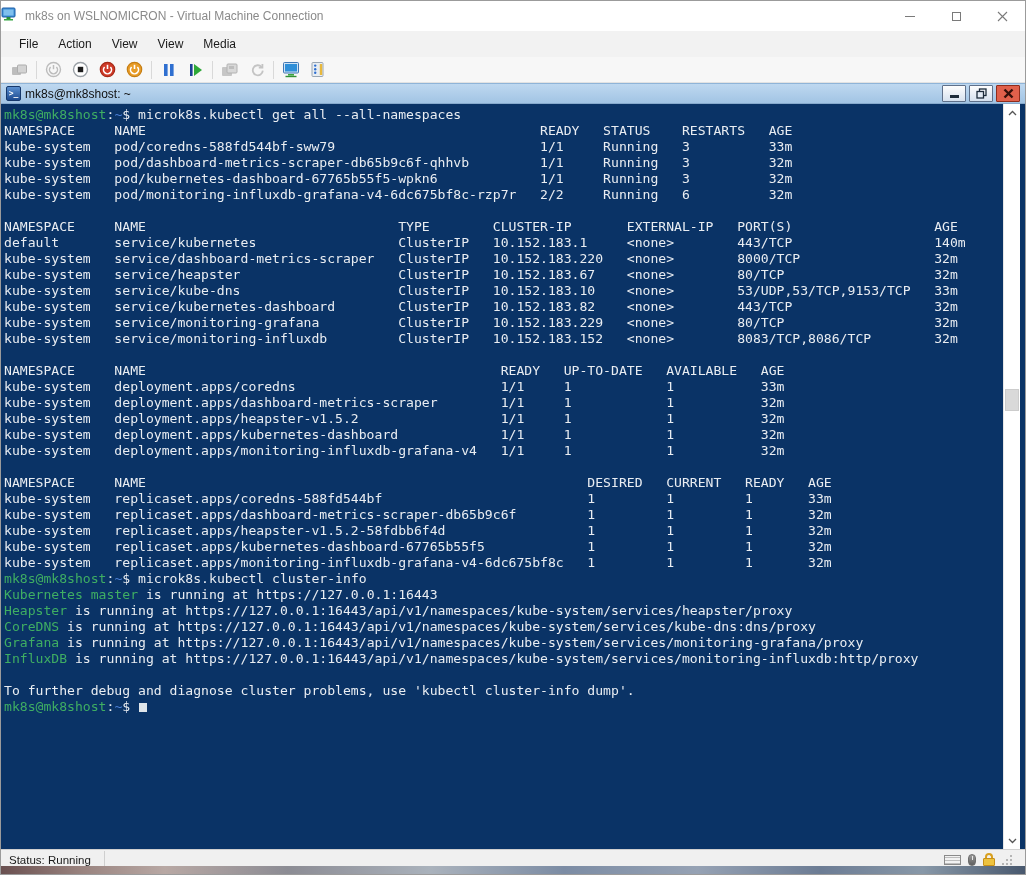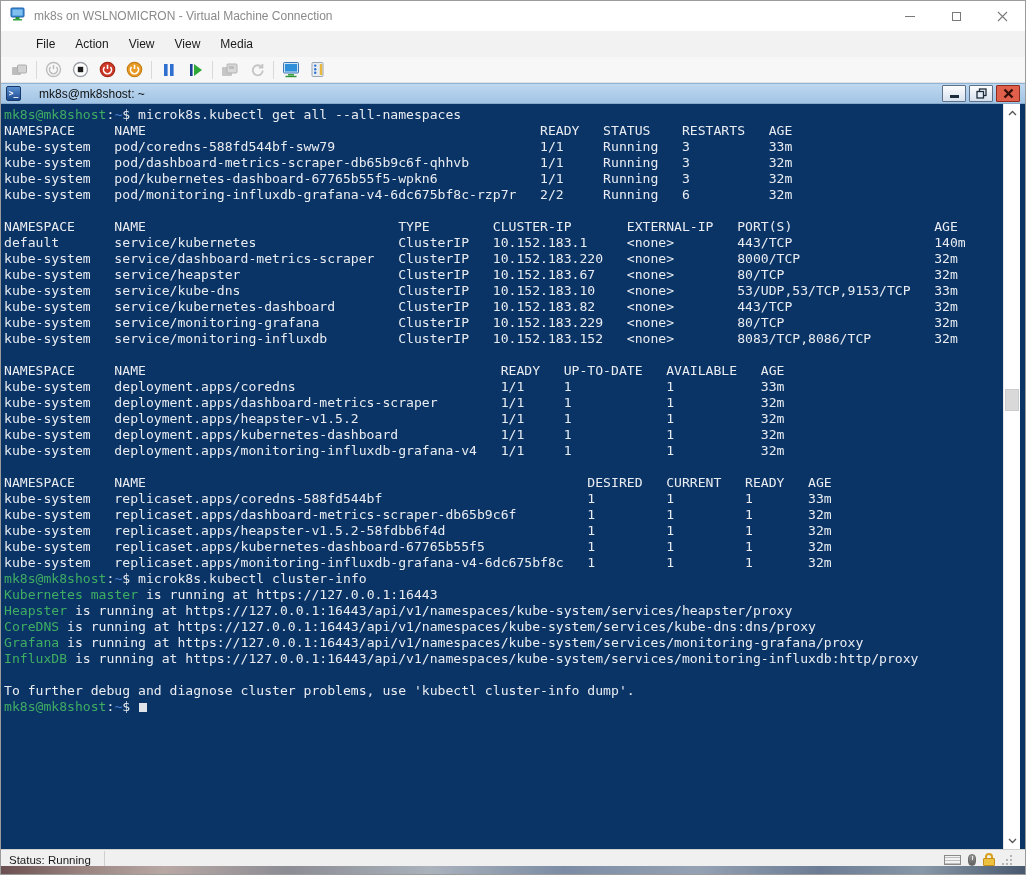--- a/index.html
+++ b/index.html
@@ -1,39 +1,39 @@
 <!DOCTYPE html>
 <html><head>
 <meta charset="utf-8">
 <style>
   *{margin:0;padding:0;box-sizing:border-box}
   html,body{width:1026px;height:875px;overflow:hidden;background:#cfcfcf;font-family:"Liberation Sans",sans-serif}
   .window{position:absolute;inset:0;border:1px solid #9b9b9b;background:#fff;display:flex;flex-direction:column}
 
   
-  .titlebar{height:30px;background:#ffffff;display:flex;align-items:center;padding-left:9px;flex:0 0 auto}
+  .titlebar{height:30px;background:#ffffff;display:flex;align-items:center;flex:0 0 auto}
   .titlebar .title{font-size:12px;color:#8a8a8a;margin-left:8px;flex:1;white-space:nowrap}
   .win-controls{display:flex;height:100%}
   .win-btn{width:46px;height:100%;display:flex;align-items:center;justify-content:center}
   .glyph-min{width:10px;height:1px;background:#7a7a7a}
   .glyph-max{width:9px;height:9px;border:1px solid #7a7a7a}
 
   
-  .menubar{height:26px;background:#f2f2f2;display:flex;align-items:center;padding-left:25px;flex:0 0 auto}
+  .menubar{height:26px;background:#f2f2f2;display:flex;align-items:center;padding-left:8px;flex:0 0 auto}
   .menu-item{font-size:12px;color:#1a1a1a;padding:5px 10px}
 
   
   .toolbar{height:26px;background:#f7f7f7;display:flex;align-items:center;padding-left:5px;border-bottom:1px solid #e2e2e2;flex:0 0 auto}
   .tb-btn{width:27px;height:22px;display:flex;align-items:center;justify-content:center}
   .tb-sep{width:1px;height:18px;background:#d9d9d9;margin:0 3px}
 
   
   .term-titlebar{height:21px;background:linear-gradient(#bed8f0,#a2c4e4);border-top:1px solid #8fb4d8;border-bottom:1px solid #87aacd;display:flex;align-items:center;padding:0 4px;flex:0 0 auto}
   .term-icon{width:15px;height:15px;margin-left:1px;background:linear-gradient(#5a8fd0,#1d4a8f);border:1px solid #16386b;color:#fff;font-size:8px;line-height:13px;text-align:center;font-weight:bold;border-radius:2px;font-family:"DejaVu Sans Mono",monospace}
-  .term-title{font-size:12px;color:#101010;margin-left:18px;flex:1;white-space:nowrap}
+  .term-title{font-size:12px;color:#101010;margin-left:4px;flex:1;white-space:nowrap}
   .term-controls{display:flex;gap:3px;margin-right:1px}
   .term-btn{width:24px;height:17px;border:1px solid #5f7089;background:linear-gradient(#fdfdfd,#d6e1ee);display:flex;align-items:center;justify-content:center;border-radius:1px}
   .term-btn.close{background:#e0604b;border-color:#8f2c1c}
   .tmin{width:9px;height:3px;background:#1c2b3a;margin-top:5px}
 
   
   .term-body{flex:1;position:relative;background:#0a3366;overflow:hidden}
   .term-lines{position:absolute;top:3px;left:3px;right:24px;font-family:"DejaVu Sans Mono","Liberation Mono",monospace;font-size:13.1px;font-weight:normal;color:#e9edf2}
   .tl{height:16px;white-space:pre}
   .tl .g{color:#3fae63}

